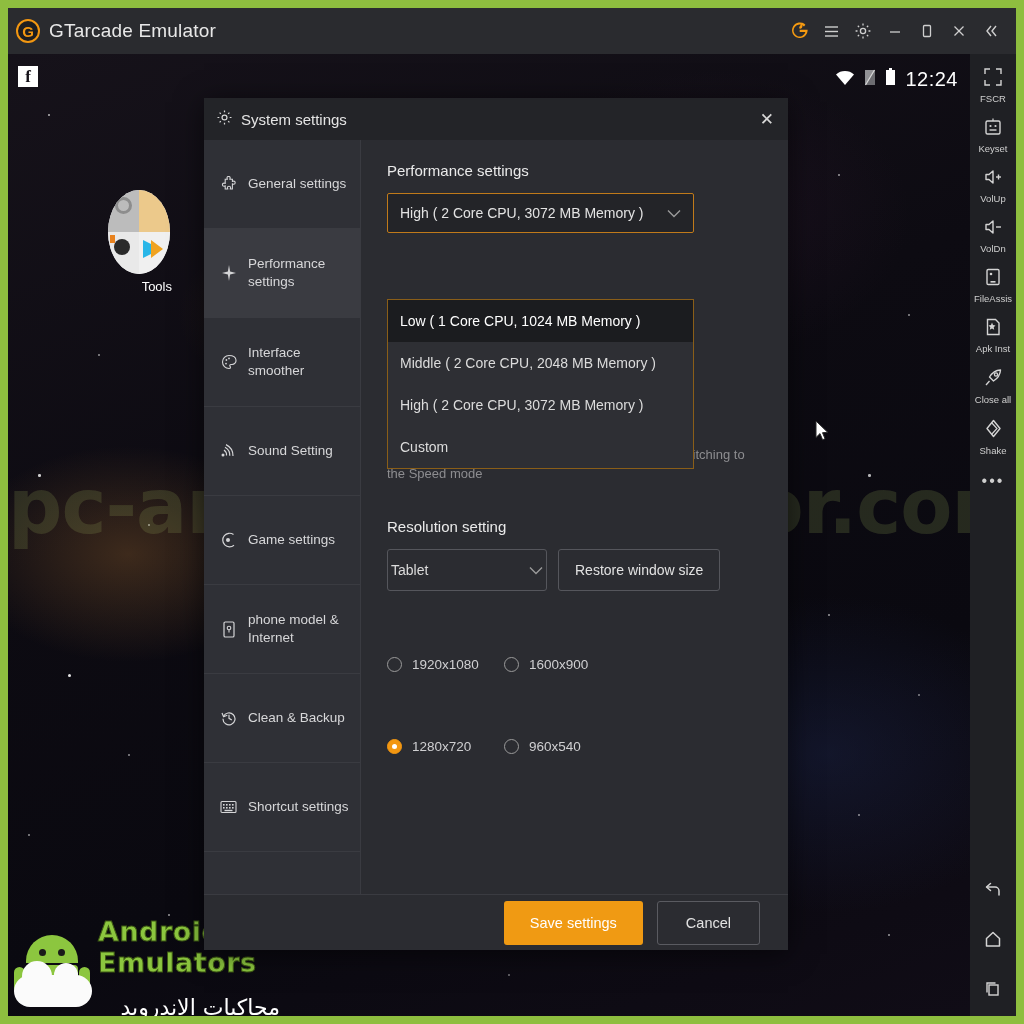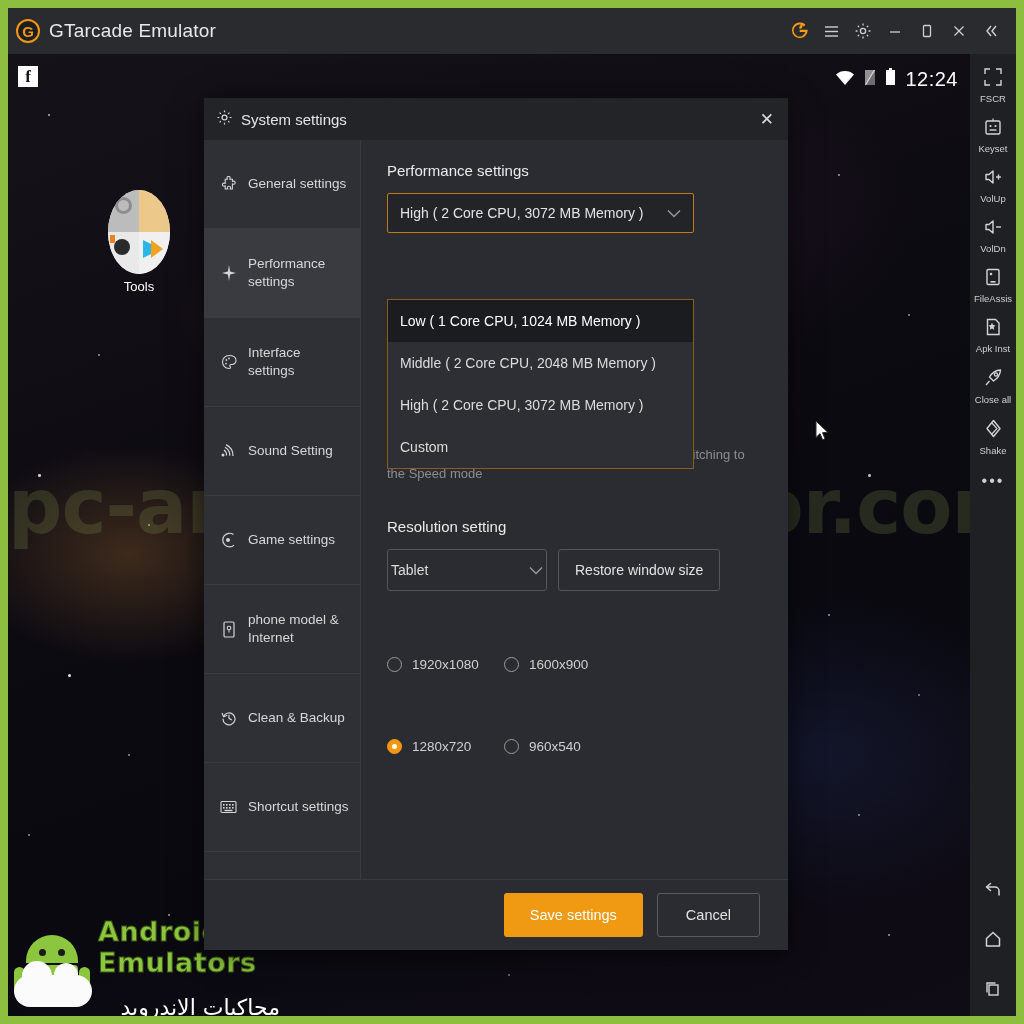--- a/index.html
+++ b/index.html
@@ -78,21 +78,21 @@
     position: absolute; left: 10px; top: 12px;
     width: 20px; height: 21px; background: #ffffff;
     color: #16121a; font-weight: bold; font-size: 17px;
     display: flex; align-items: center; justify-content: center;
     font-family: "Liberation Serif", serif;
   }
 
   
   .folder {
     position: absolute; left: 98px; top: 136px;
-    width: 66px; text-align: center;
+    width: 66px; text-align: right;
   }
   .folder-art {
     width: 62px; height: 84px; margin: 0 auto;
     border-radius: 31px / 42px;
     background: #f3f3f3;
     overflow: hidden;
     position: relative;
     display: grid; grid-template-columns: 1fr 1fr; grid-template-rows: 1fr 1fr;
   }
   .q { position: relative; }
@@ -264,21 +264,21 @@
   .res-select .chev { margin-left: auto; color: #9a9a9a; }
   .btn-restore {
     height: 42px; padding: 0 16px;
     background: transparent; border: 1px solid #55565c; border-radius: 3px;
     display: flex; align-items: center; color: #e2e2e2; font-size: 14px;
   }
   .res-grid { display: grid; grid-template-columns: 117px 1fr; row-gap: 23px; }
   .res-opt { display: flex; align-items: center; gap: 10px; color: #cfcfd1; font-size: 13.5px; margin-top: 44px; }
 
   .dlg-footer {
-    height: 71px; flex: none;
+    height: 56px; flex: none;
     border-top: 1px solid #3a3b41;
     display: flex; align-items: center; justify-content: flex-end;
     gap: 14px; padding-right: 28px;
   }
   .btn-save {
     height: 44px; padding: 0 26px; background: #f09a13; border: none; border-radius: 3px;
     color: #fff; font-size: 14.5px; display: flex; align-items: center;
   }
   .btn-cancel {
     height: 44px; padding: 0 28px; background: transparent;
@@ -587,21 +587,21 @@
           </div>
           <div class="nav-item">
             <span class="nav-icon">
               <svg width="16" height="16" viewBox="0 0 16 16">
                   <path d="M8 1.5a6.5 6.5 0 1 0 0 13c1 0 1.5-.6 1.5-1.3 0-.8-.8-1-.8-1.7 0-.6.5-1 1.2-1H11A4 4 0 0 0 15 6c-.3-2.6-3.2-4.5-7-4.5Z" fill="none" stroke="#d5d5d7" stroke-width="1.1"></path>
                   <circle cx="5.4" cy="6" r=".9" fill="#d5d5d7"></circle>
                   <circle cx="8" cy="4.4" r=".9" fill="#d5d5d7"></circle>
                   <circle cx="5" cy="9.6" r=".9" fill="#d5d5d7"></circle>
                 </svg>
             </span>
-            <span>Interface settings</span>
+            <span>Interface smoother</span>
           </div>
           <div class="nav-item">
             <span class="nav-icon">
               <svg width="17" height="16" viewBox="0 0 17 16">
                   <circle cx="3" cy="12" r="1.5" fill="#d5d5d7"></circle>
                   <g fill="none" stroke="#d5d5d7" stroke-width="1.2">
                     <path d="M6.5 12.5A6 6 0 0 0 4 7"></path>
                     <path d="M9.8 12.8A9.4 9.4 0 0 0 5 4.2"></path>
                     <path d="M13 13A12.6 12.6 0 0 0 6 1.6"></path>
                   </g>

